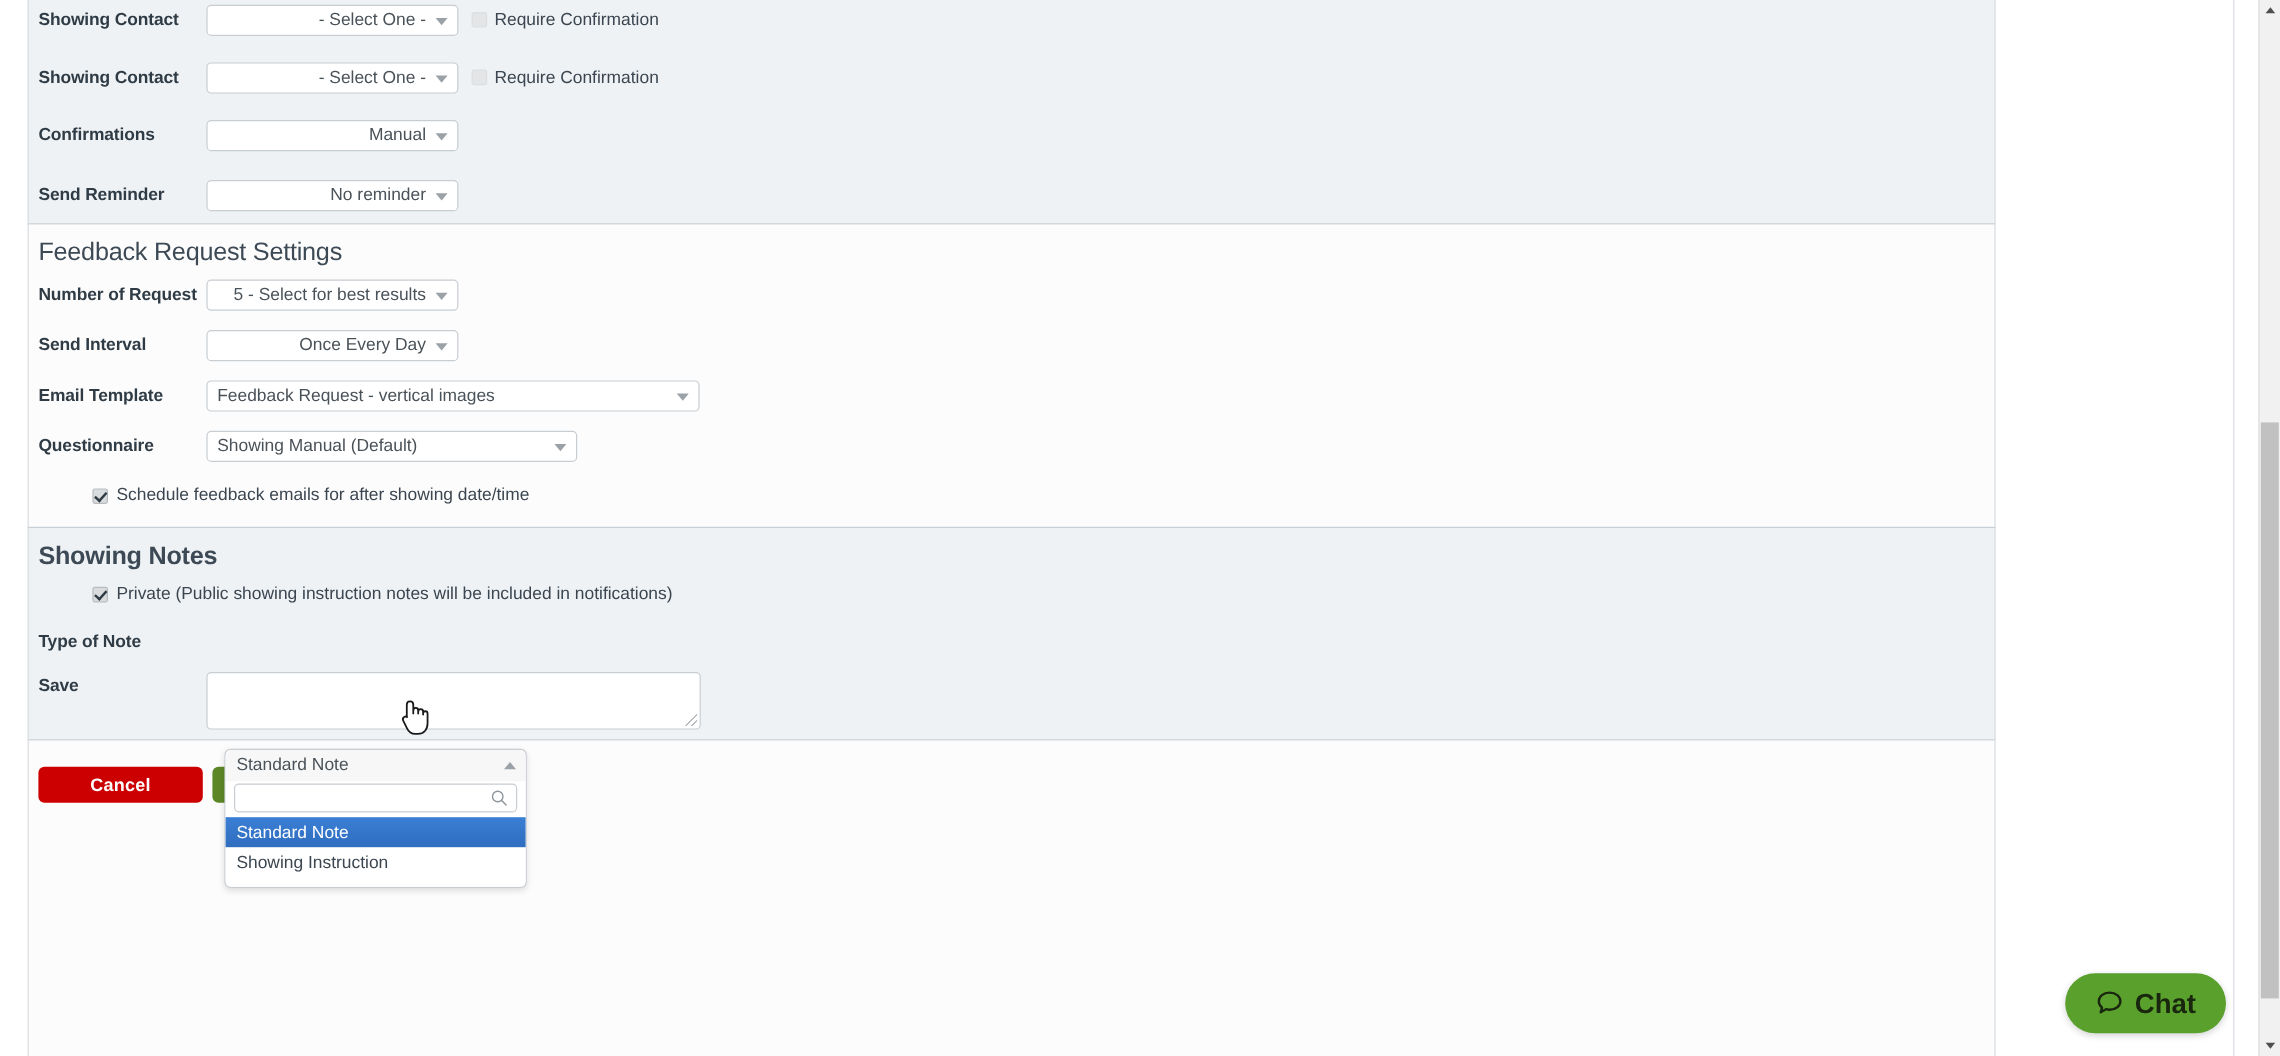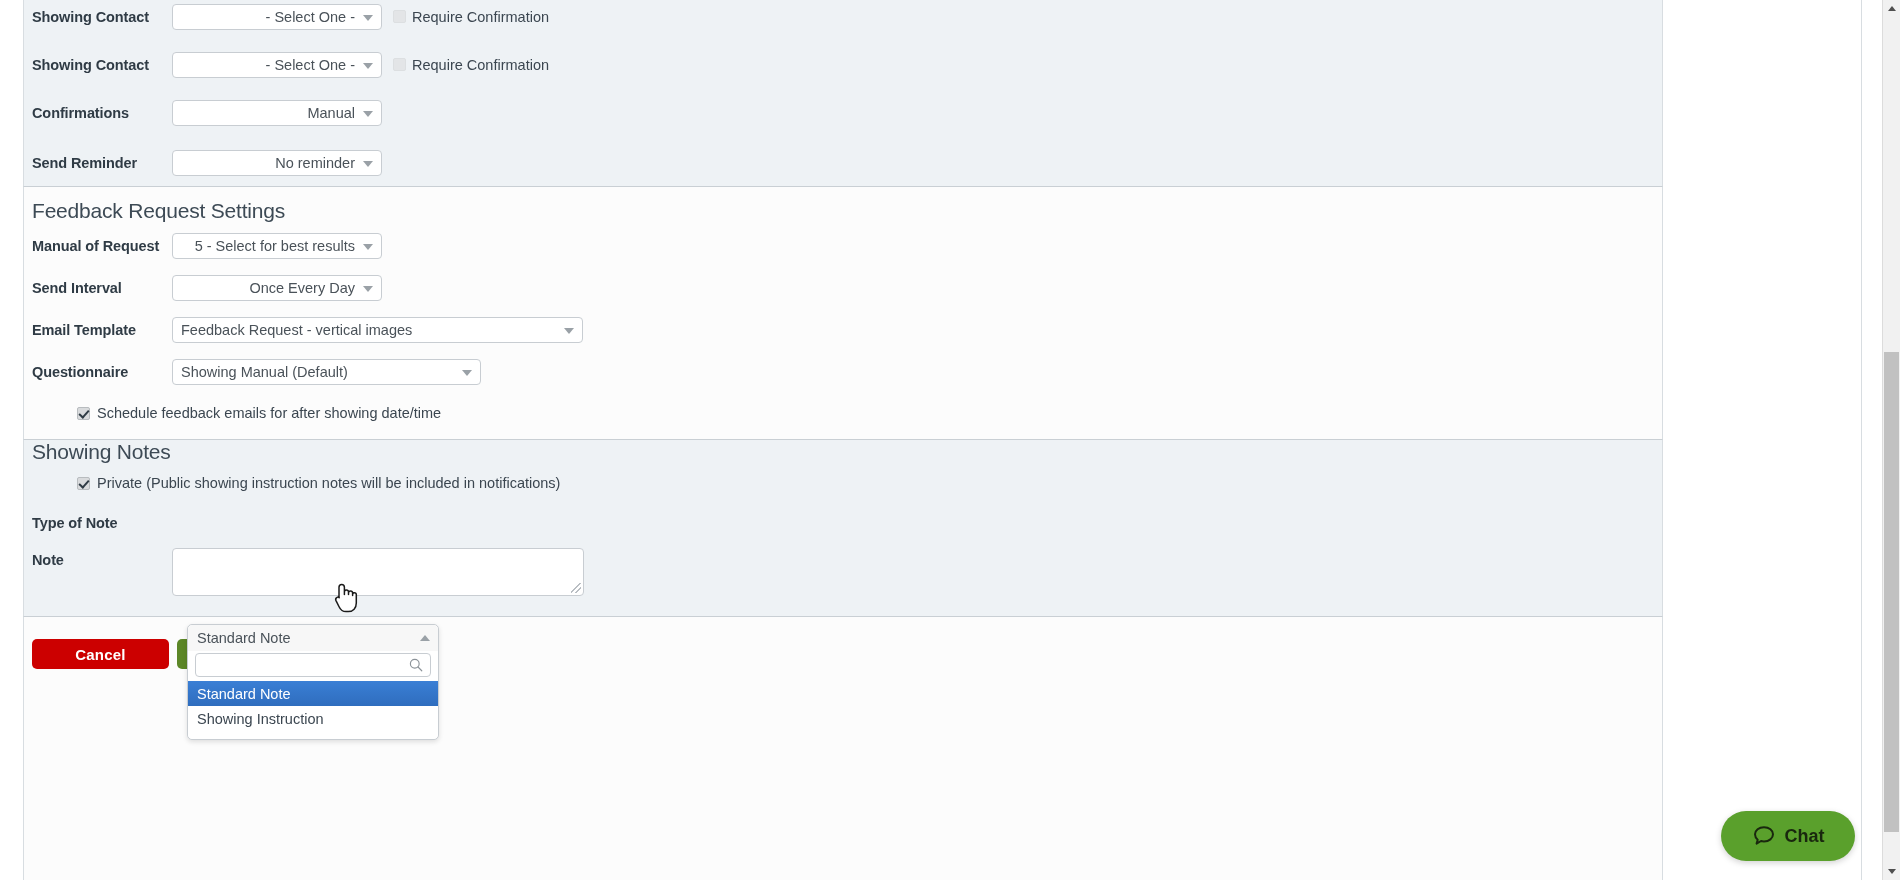--- a/index.html
+++ b/index.html
@@ -247,21 +247,21 @@
     border-radius: 25px;
     display: flex;
     align-items: center;
     justify-content: center;
     gap: 9px;
     box-shadow: 0 2px 6px rgba(0,0,0,0.18);
     cursor: pointer;
   }
   .chat-label {
     color: #19270e;
-    font-size: 18px;
+    font-size: 23px;
     font-weight: bold;
   }
 
   
   .sbar {
     position: absolute;
     right: 0; top: 0;
     width: 17px;
     height: 880px;
     background: #f1f1f1;
@@ -345,21 +345,21 @@
         </div>
       </div>
 
     </div>
 
     <div class="panel plain border-top" style="height:253px;">
 
       <div class="sec-head" style="padding-top:12px;">Feedback Request Settings</div>
 
       <div class="row" style="height:30px; margin-top:8px;">
-        <div class="lbl">Manual of Request</div>
+        <div class="lbl">Number of Request</div>
         <div class="sel w210">
           <span>5 - Select for best results</span>
           <span class="caret"></span>
         </div>
       </div>
 
       <div class="row" style="height:30px; margin-top:12px;">
         <div class="lbl">Send Interval</div>
         <div class="sel w210">
           <span>Once Every Day</span>
@@ -385,33 +385,33 @@
 
       <div class="cbx-line" style="margin-left:8px; margin-top:18px;">
         <span class="cbx on"></span>
         <span>Schedule feedback emails for after showing date/time</span>
       </div>
 
     </div>
 
     <div class="panel tint border-top" style="height:177px;">
 
-      <div class="sec-head" style="padding-top:0;">Showing Notes</div>
+      <div class="sec-head" style="padding-top:12px;font-weight:bold;">Showing Notes</div>
 
       <div class="cbx-line" style="margin-left:8px; margin-top:11px;">
         <span class="cbx on"></span>
         <span>Private (Public showing instruction notes will be included in notifications)</span>
       </div>
 
       <div class="row" style="height:30px; margin-top:17px;">
         <div class="lbl">Type of Note</div>
       </div>
 
       <div class="row" style="height:48px; margin-top:10px; align-items:flex-start;">
-        <div class="lbl" style="padding-top:4px;">Note</div>
+        <div class="lbl" style="padding-top:4px;">Save</div>
         <div class="ta"></div>
       </div>
 
     </div>
 
     <div class="panel plain border-top" style="height:264px;">
       <div style="display:flex; gap:8px; padding-left:8px; padding-top:22px;">
         <button class="btn btn-cancel">Cancel</button>
         <button class="btn btn-save">Save &amp; Continue</button>
       </div>

